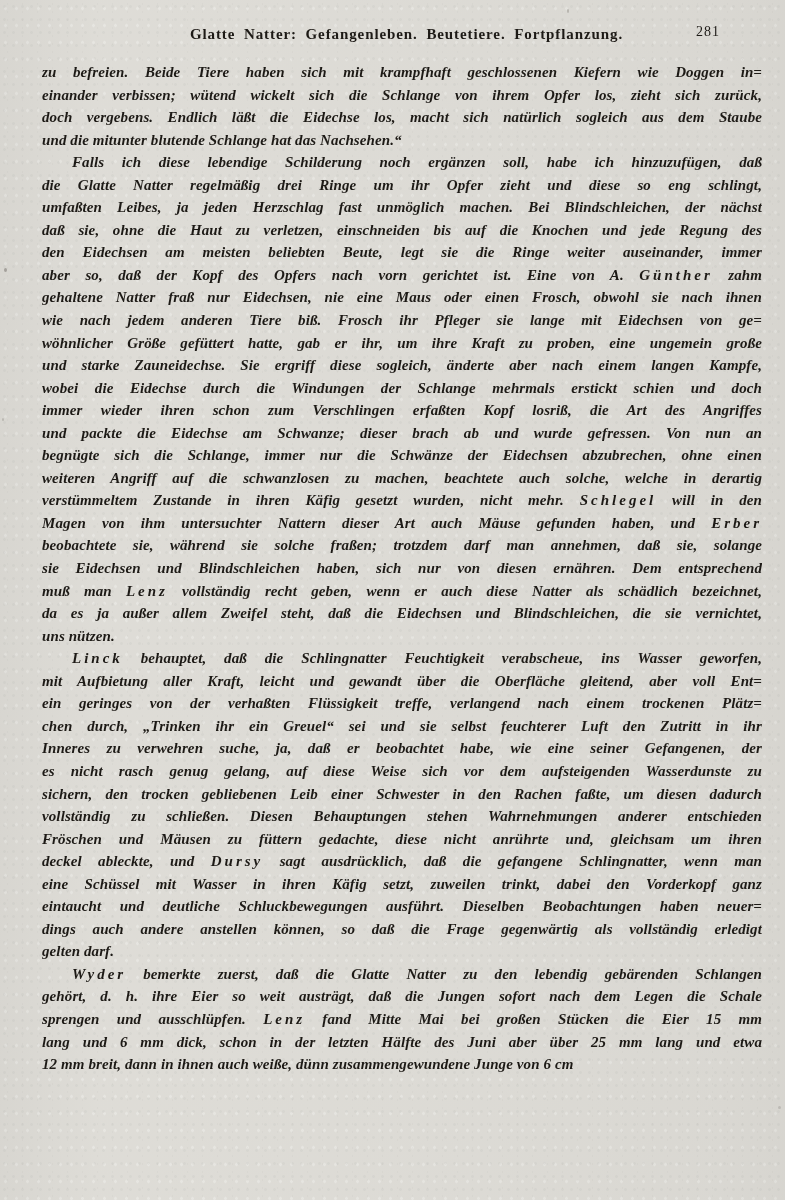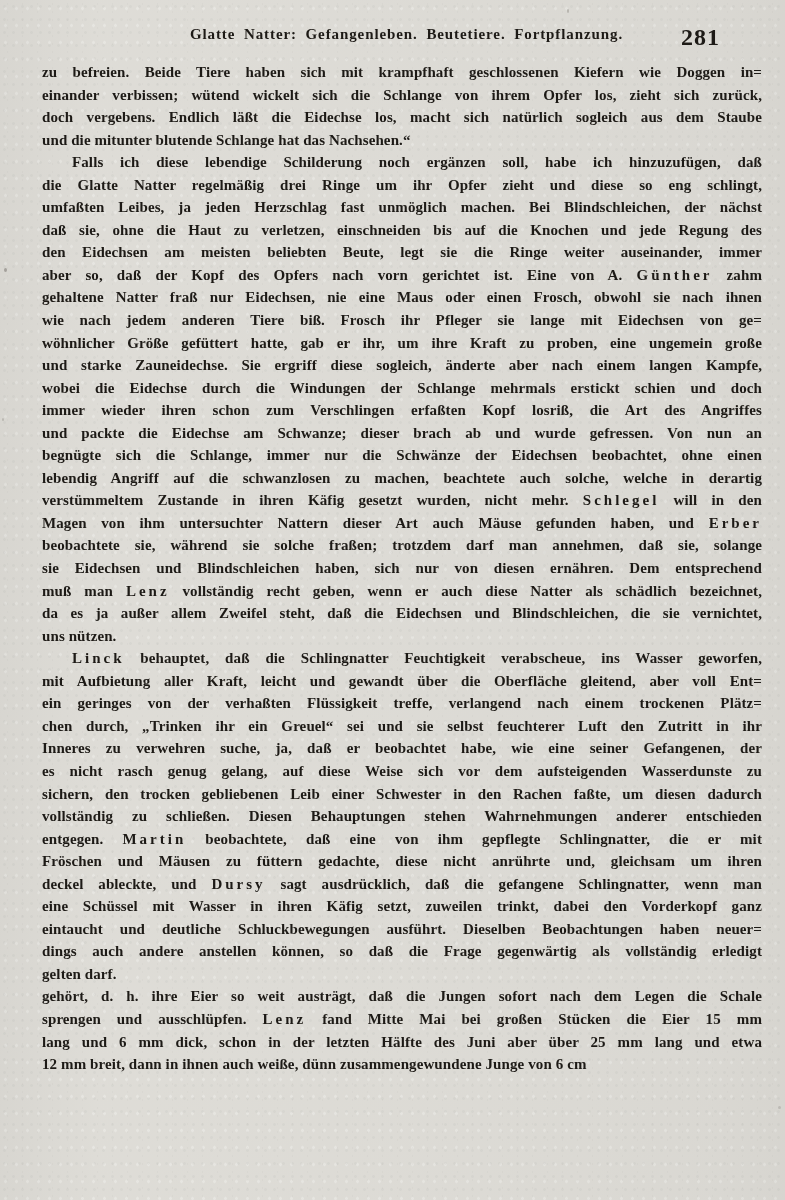--- a/index.html
+++ b/index.html
@@ -34,40 +34,41 @@
     font-size: 15px;
     font-weight: bold;
     letter-spacing: 0.9px;
     word-spacing: 4px;
     white-space: nowrap;
   }
   .page-number {
     position: absolute;
     top: -2px;
     right: 51px;
-    font-size: 24px;
-    font-weight: 700;
+    font-size: 14px;
+    font-weight: 400;
     letter-spacing: 1px;
   }
   .page-body {
     position: absolute;
     top: 61px;
     left: 42px;
     width: 720px;
   }
   .line {
     font-size: 15px;
     font-weight: bold;
     line-height: 22.55px;
     height: 22.55px;
     overflow: hidden;
     text-align: justify;
     text-align-last: justify;
     letter-spacing: 0.1px;
     white-space: normal;
+    font-style: italic;
   }
   .line.indent { padding-left: 30px; }
   .line.last  { text-align-last: left; }
   .sperr { letter-spacing: 3px; }
   .speck {
     position: absolute;
     border-radius: 50%;
     background: rgba(70, 64, 58, 0.35);
   }
   .speck.s1 { left: 4px;  top: 268px;  width: 3px; height: 4px; }
@@ -95,44 +96,44 @@
       <div class="line">daß sie, ohne die Haut zu verletzen, einschneiden bis auf die Knochen und jede Regung des</div>
       <div class="line">den Eidechsen am meisten beliebten Beute, legt sie die Ringe weiter auseinander, immer</div>
       <div class="line">aber so, daß der Kopf des Opfers nach vorn gerichtet ist.  Eine von A. <span class="sperr">Günther</span> zahm</div>
       <div class="line">gehaltene Natter fraß nur Eidechsen, nie eine Maus oder einen Frosch, obwohl sie nach ihnen</div>
       <div class="line">wie nach jedem anderen Tiere biß.  Frosch ihr Pfleger sie lange mit Eidechsen von ge=</div>
       <div class="line">wöhnlicher Größe gefüttert hatte, gab er ihr, um ihre Kraft zu proben, eine ungemein große</div>
       <div class="line">und starke Zauneidechse.  Sie ergriff diese sogleich, änderte aber nach einem langen Kampfe,</div>
       <div class="line">wobei die Eidechse durch die Windungen der Schlange mehrmals erstickt schien und doch</div>
       <div class="line">immer wieder ihren schon zum Verschlingen erfaßten Kopf losriß, die Art des Angriffes</div>
       <div class="line">und packte die Eidechse am Schwanze; dieser brach ab und wurde gefressen.  Von nun an</div>
-      <div class="line">begnügte sich die Schlange, immer nur die Schwänze der Eidechsen beobachtet, ohne einen</div>
-      <div class="line">lebendig Angriff auf die schwanzlosen zu machen, beachtete auch solche, welche in derartig</div>
+      <div class="line">begnügte sich die Schlange, immer nur die Schwänze der Eidechsen abzubrechen, ohne einen</div>
+      <div class="line">weiteren Angriff auf die schwanzlosen zu machen, beachtete auch solche, welche in derartig</div>
       <div class="line">verstümmeltem Zustande in ihren Käfig gesetzt wurden, nicht mehr.  <span class="sperr">Schlegel</span> will in den</div>
       <div class="line">Magen von ihm untersuchter Nattern dieser Art auch Mäuse gefunden haben, und <span class="sperr">Erber</span></div>
       <div class="line">beobachtete sie, während sie solche fraßen; trotzdem darf man annehmen, daß sie, solange</div>
       <div class="line">sie Eidechsen und Blindschleichen haben, sich nur von diesen ernähren.  Dem entsprechend</div>
       <div class="line">muß man <span class="sperr">Lenz</span> vollständig recht geben, wenn er auch diese Natter als schädlich bezeichnet,</div>
       <div class="line">da es ja außer allem Zweifel steht, daß die Eidechsen und Blindschleichen, die sie vernichtet,</div>
       <div class="line last">uns nützen.</div>
       <div class="line indent"><span class="sperr">Linck</span> behauptet, daß die Schlingnatter Feuchtigkeit verabscheue, ins Wasser geworfen,</div>
       <div class="line">mit Aufbietung aller Kraft, leicht und gewandt über die Oberfläche gleitend, aber voll Ent=</div>
       <div class="line">ein geringes von der verhaßten Flüssigkeit treffe, verlangend nach einem trockenen Plätz=</div>
       <div class="line">chen durch, „Trinken ihr ein Greuel“ sei und sie selbst feuchterer Luft den Zutritt in ihr</div>
       <div class="line">Inneres zu verwehren suche, ja, daß er beobachtet habe, wie eine seiner Gefangenen, der</div>
       <div class="line">es nicht rasch genug gelang, auf diese Weise sich vor dem aufsteigenden Wasserdunste zu</div>
       <div class="line">sichern, den trocken gebliebenen Leib einer Schwester in den Rachen faßte, um diesen dadurch</div>
       <div class="line">vollständig zu schließen.  Diesen Behauptungen stehen Wahrnehmungen anderer entschieden</div>
-      <div class="line">entgegen.  <span class="sperr">Martin</span> beobachtete, daß eine von ihm gepflegte Schlingnatter, die er mit</div>
       <div class="line">Fröschen und Mäusen zu füttern gedachte, diese nicht anrührte und, gleichsam um ihren</div>
       <div class="line">deckel ableckte, und <span class="sperr">Dursy</span> sagt ausdrücklich, daß die gefangene Schlingnatter, wenn man</div>
       <div class="line">eine Schüssel mit Wasser in ihren Käfig setzt, zuweilen trinkt, dabei den Vorderkopf ganz</div>
       <div class="line">eintaucht und deutliche Schluckbewegungen ausführt.  Dieselben Beobachtungen haben neuer=</div>
       <div class="line">dings auch andere anstellen können, so daß die Frage gegenwärtig als vollständig erledigt</div>
       <div class="line last">gelten darf.</div>
+      <div class="line indent"><span class="sperr">Wyder</span> bemerkte zuerst, daß die Glatte Natter zu den lebendig gebärenden Schlangen</div>
       <div class="line">gehört, d. h. ihre Eier so weit austrägt, daß die Jungen sofort nach dem Legen die Schale</div>
       <div class="line">sprengen und ausschlüpfen.  <span class="sperr">Lenz</span> fand Mitte Mai bei großen Stücken die Eier 15 mm</div>
       <div class="line">lang und 6 mm dick, schon in der letzten Hälfte des Juni aber über 25 mm lang und etwa</div>
       <div class="line last">12 mm breit, dann in ihnen auch weiße, dünn zusammengewundene Junge von 6 cm</div>
     </div>
 
   <span class="speck s1"></span>
   <span class="speck s2"></span>
   <span class="speck s3"></span>
   <span class="speck s4"></span>

